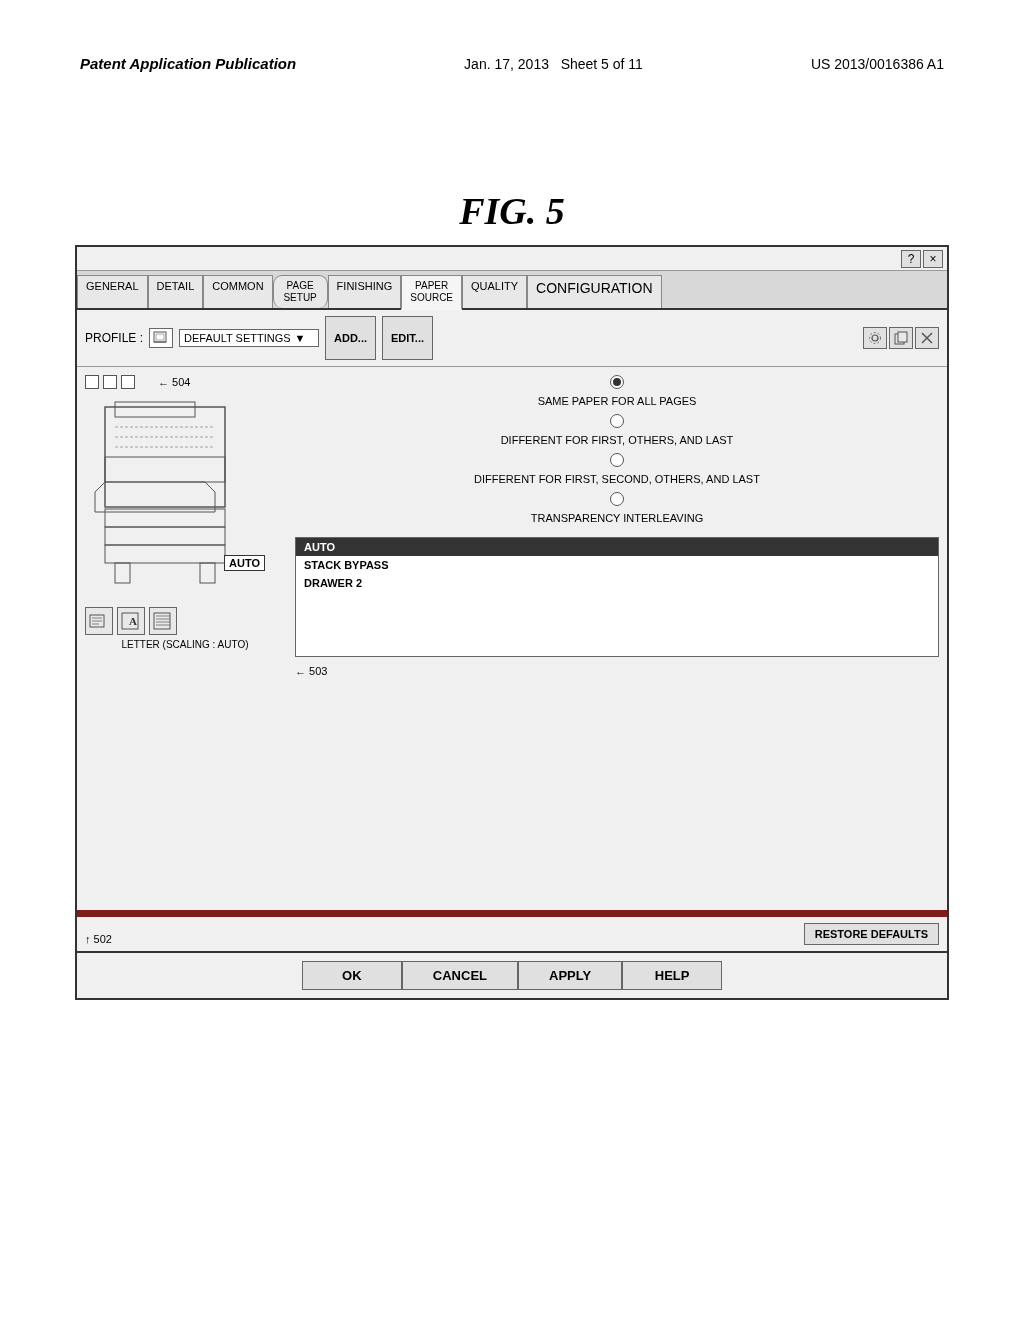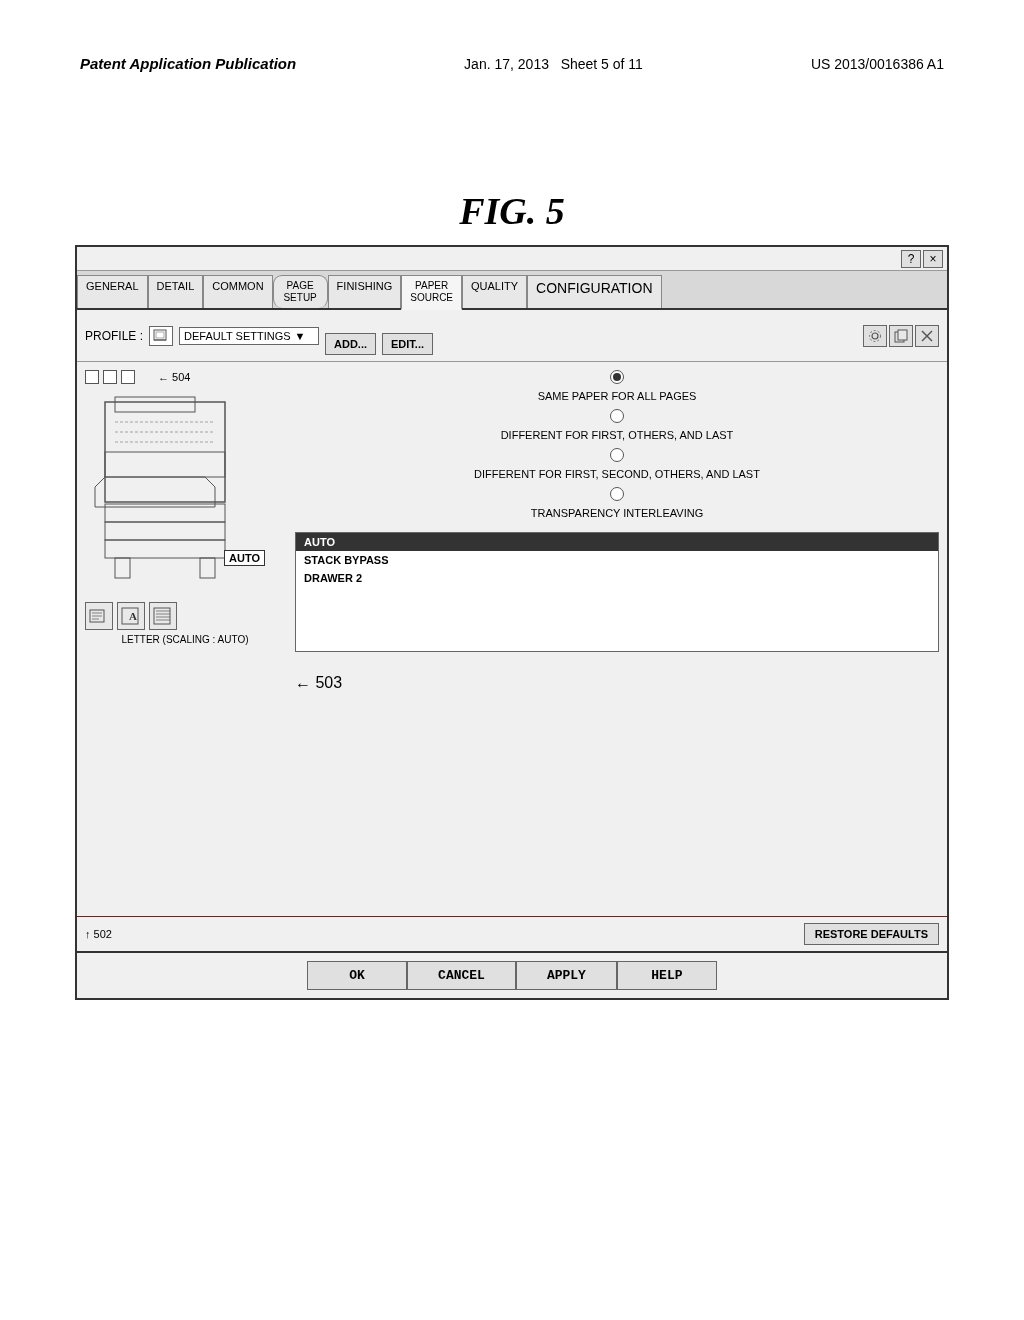--- a/index.html
+++ b/index.html
@@ -135,25 +135,24 @@
       padding: 2px 4px;
       font-size: 11px;
       display: flex;
       align-items: center;
       gap: 4px;
       min-width: 140px;
     }
     .profile-add-btn, .profile-edit-btn {
       border: 1px solid #666;
       background: #e0e0e0;
-      padding: 4px 8px;
-      font-size: 11px;
-      font-weight: bold;
-      cursor: pointer;
-      margin-top: 17px;
+      padding: 15px 8px;
+      font-size: 11px;
+      font-weight: bold;
+      cursor: pointer;
     }
     .profile-icons-right {
       margin-left: auto;
       display: flex;
       gap: 2px;
     }
     .icon-btn {
       width: 24px;
       height: 22px;
       border: 1px solid #666;
@@ -269,24 +268,24 @@
       font-weight: bold;
       cursor: pointer;
     }
     .paper-list-item.selected-item {
       background: #333;
       color: #fff;
     }
 
     
     .dialog-bottom {
-      border-top: 1px solid #7f1d1d;
+      border-top: 7px solid #7f1d1d;
       padding: 6px 8px;
       display: flex;
-      align-items: center;
+      align-items: flex-end;
       background: #f0f0f0;
     }
     .restore-btn {
       border: 1px solid #666;
       background: #e0e0e0;
       padding: 4px 10px;
       font-size: 11px;
       font-weight: bold;
       cursor: pointer;
       margin-left: auto;
@@ -303,21 +302,20 @@
     }
     .action-btn {
       border: 1px solid #666;
       background: #e0e0e0;
       padding: 6px 30px;
       font-size: 13px;
       font-weight: bold;
       cursor: pointer;
       min-width: 100px;
       text-align: center;
-      font-family: Liberation Mono, monospace;
     }
 
     .dialog-inner {
       display: flex;
       flex-direction: column;
       height: 100%;
     }
     .content-area {
       display: flex;
       flex: 1;
@@ -479,21 +477,21 @@
           <div class="radio-circle"></div>
           <span>TRANSPARENCY INTERLEAVING</span>
         </div>
 
         <div class="paper-list">
           <div class="paper-list-item selected-item">AUTO</div>
           <div class="paper-list-item">STACK BYPASS</div>
           <div class="paper-list-item">DRAWER 2</div>
         </div>
 
-        <div style="font-size:16px; margin-top:18px;">
+        <div style="font-size:11px; margin-top:4px;">
           ← <span>503</span>
         </div>
       </div>
     </div>
 
     <div class="dialog-bottom">
       <span style="font-size:11px;">
         ↑ <span>502</span>
       </span>
       <div class="restore-btn" style="margin-left:auto;">RESTORE DEFAULTS</div>

